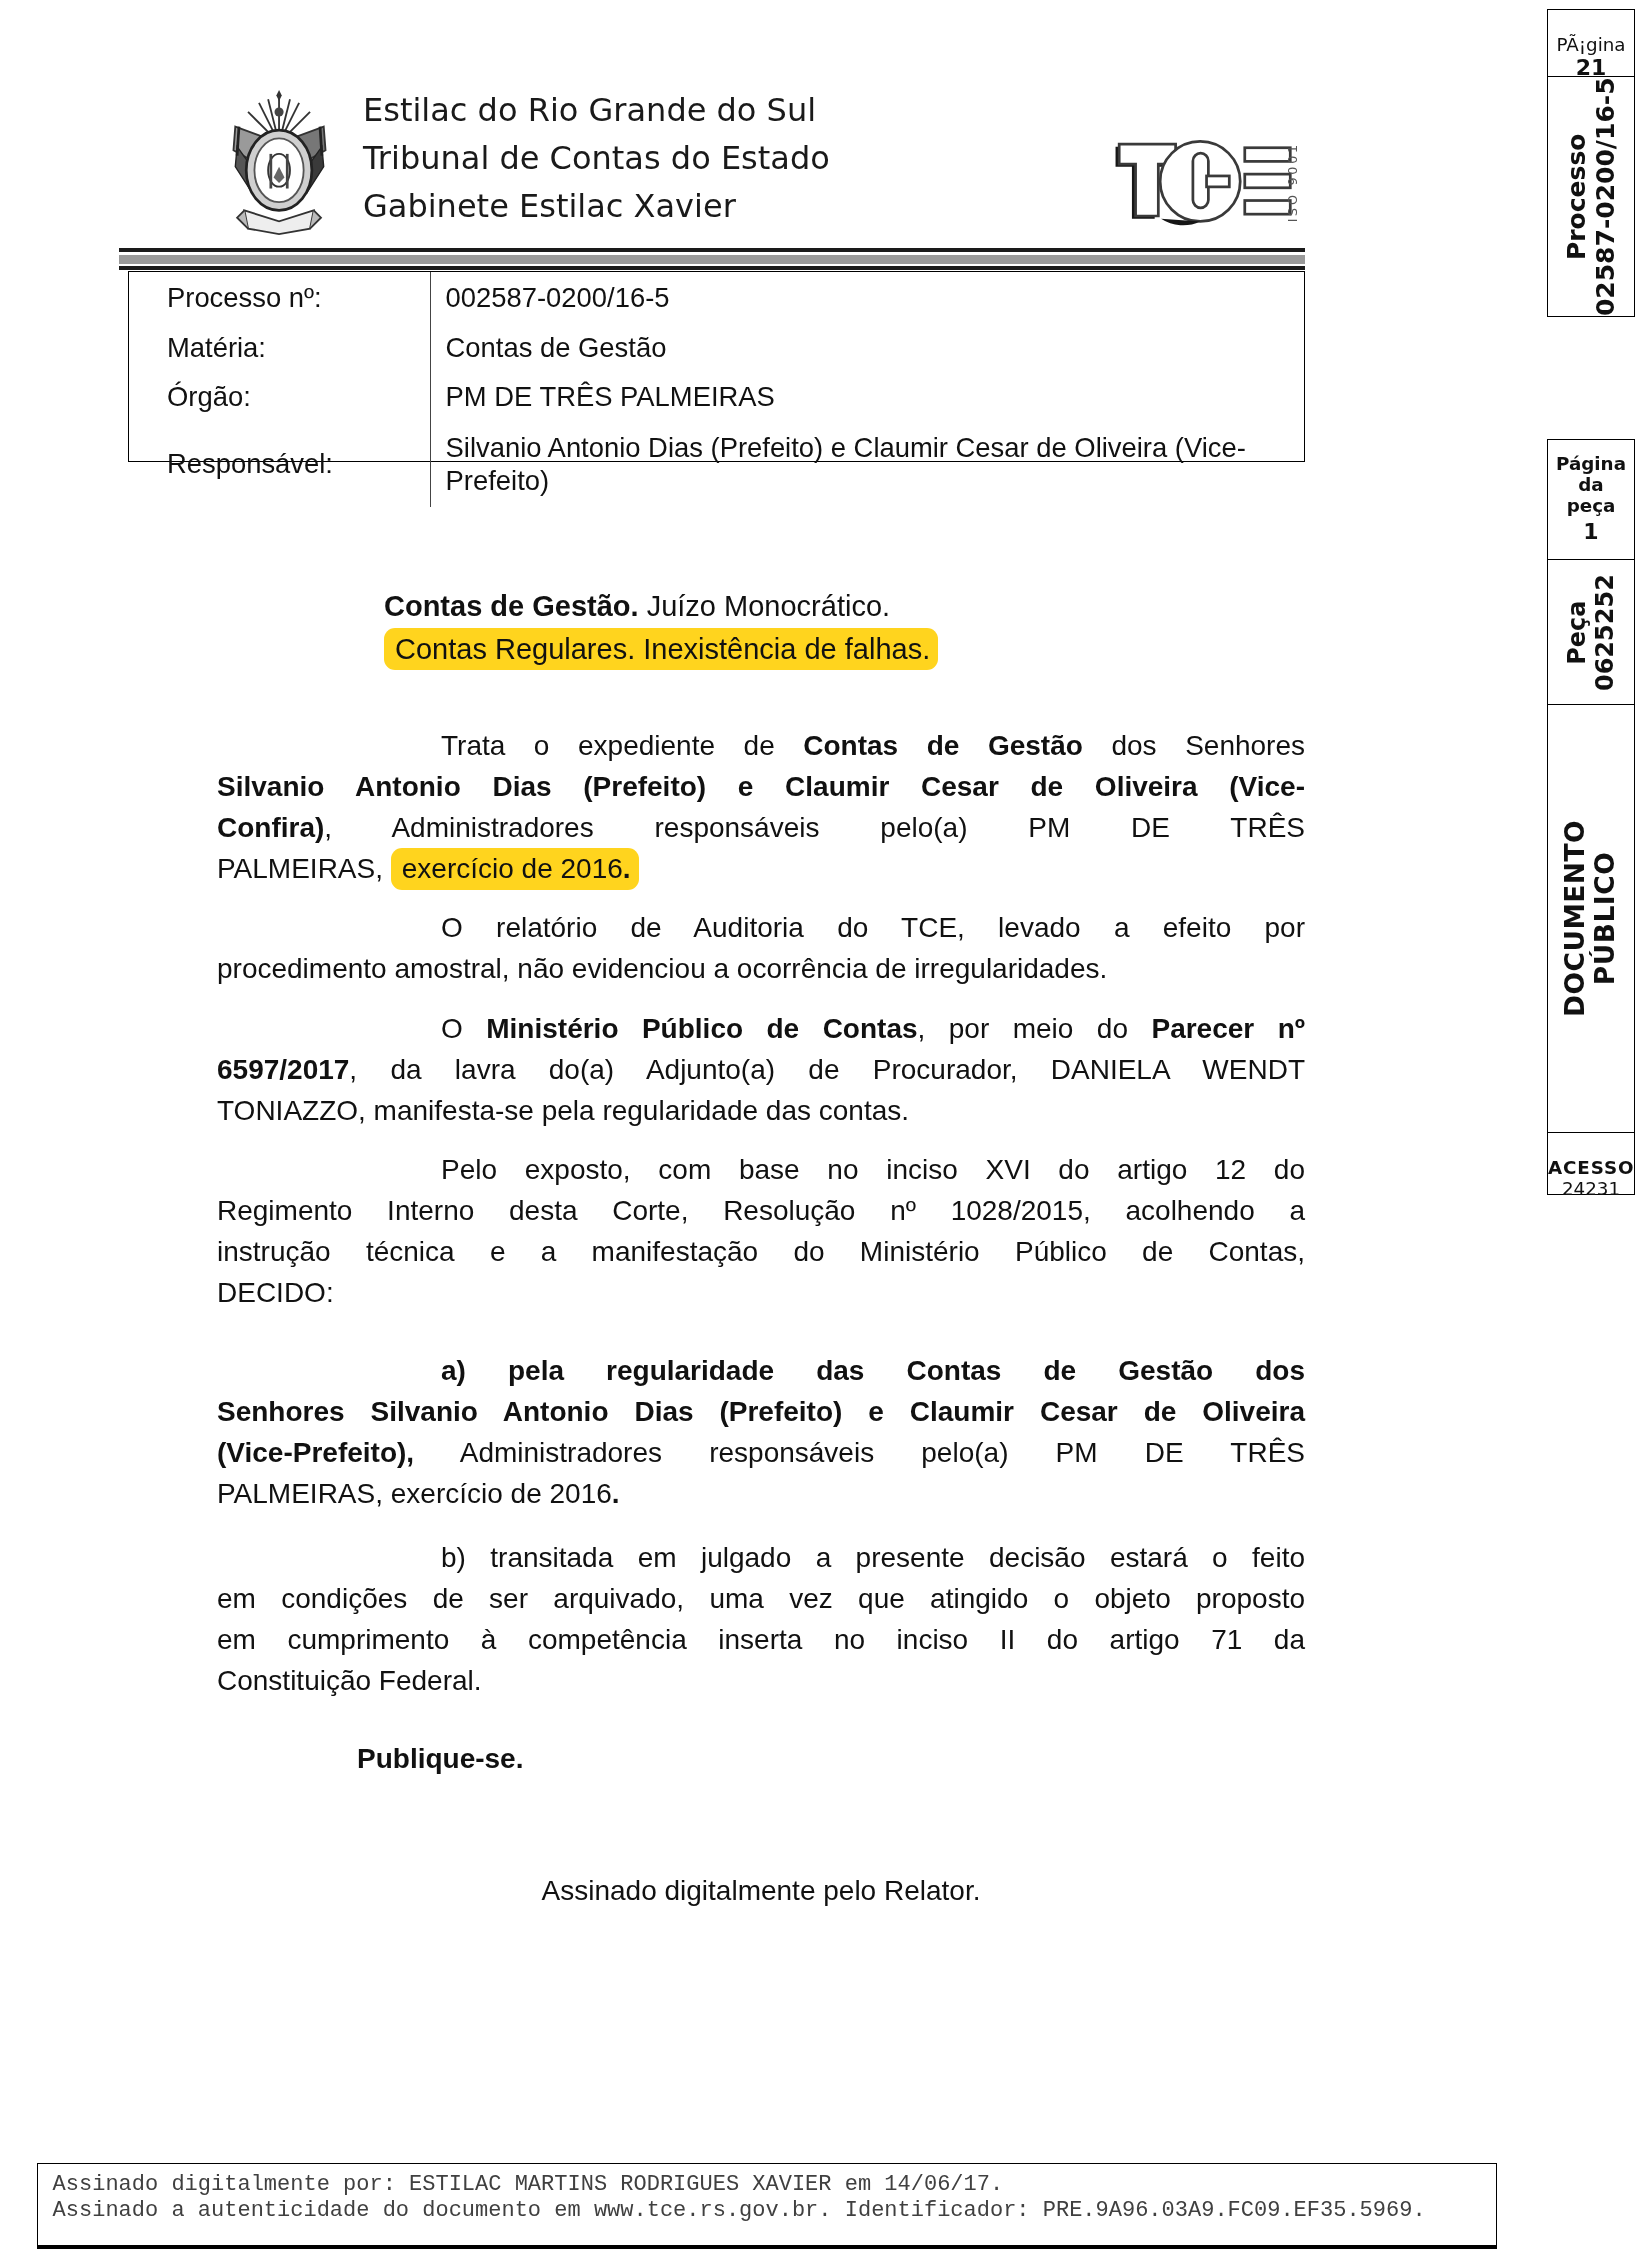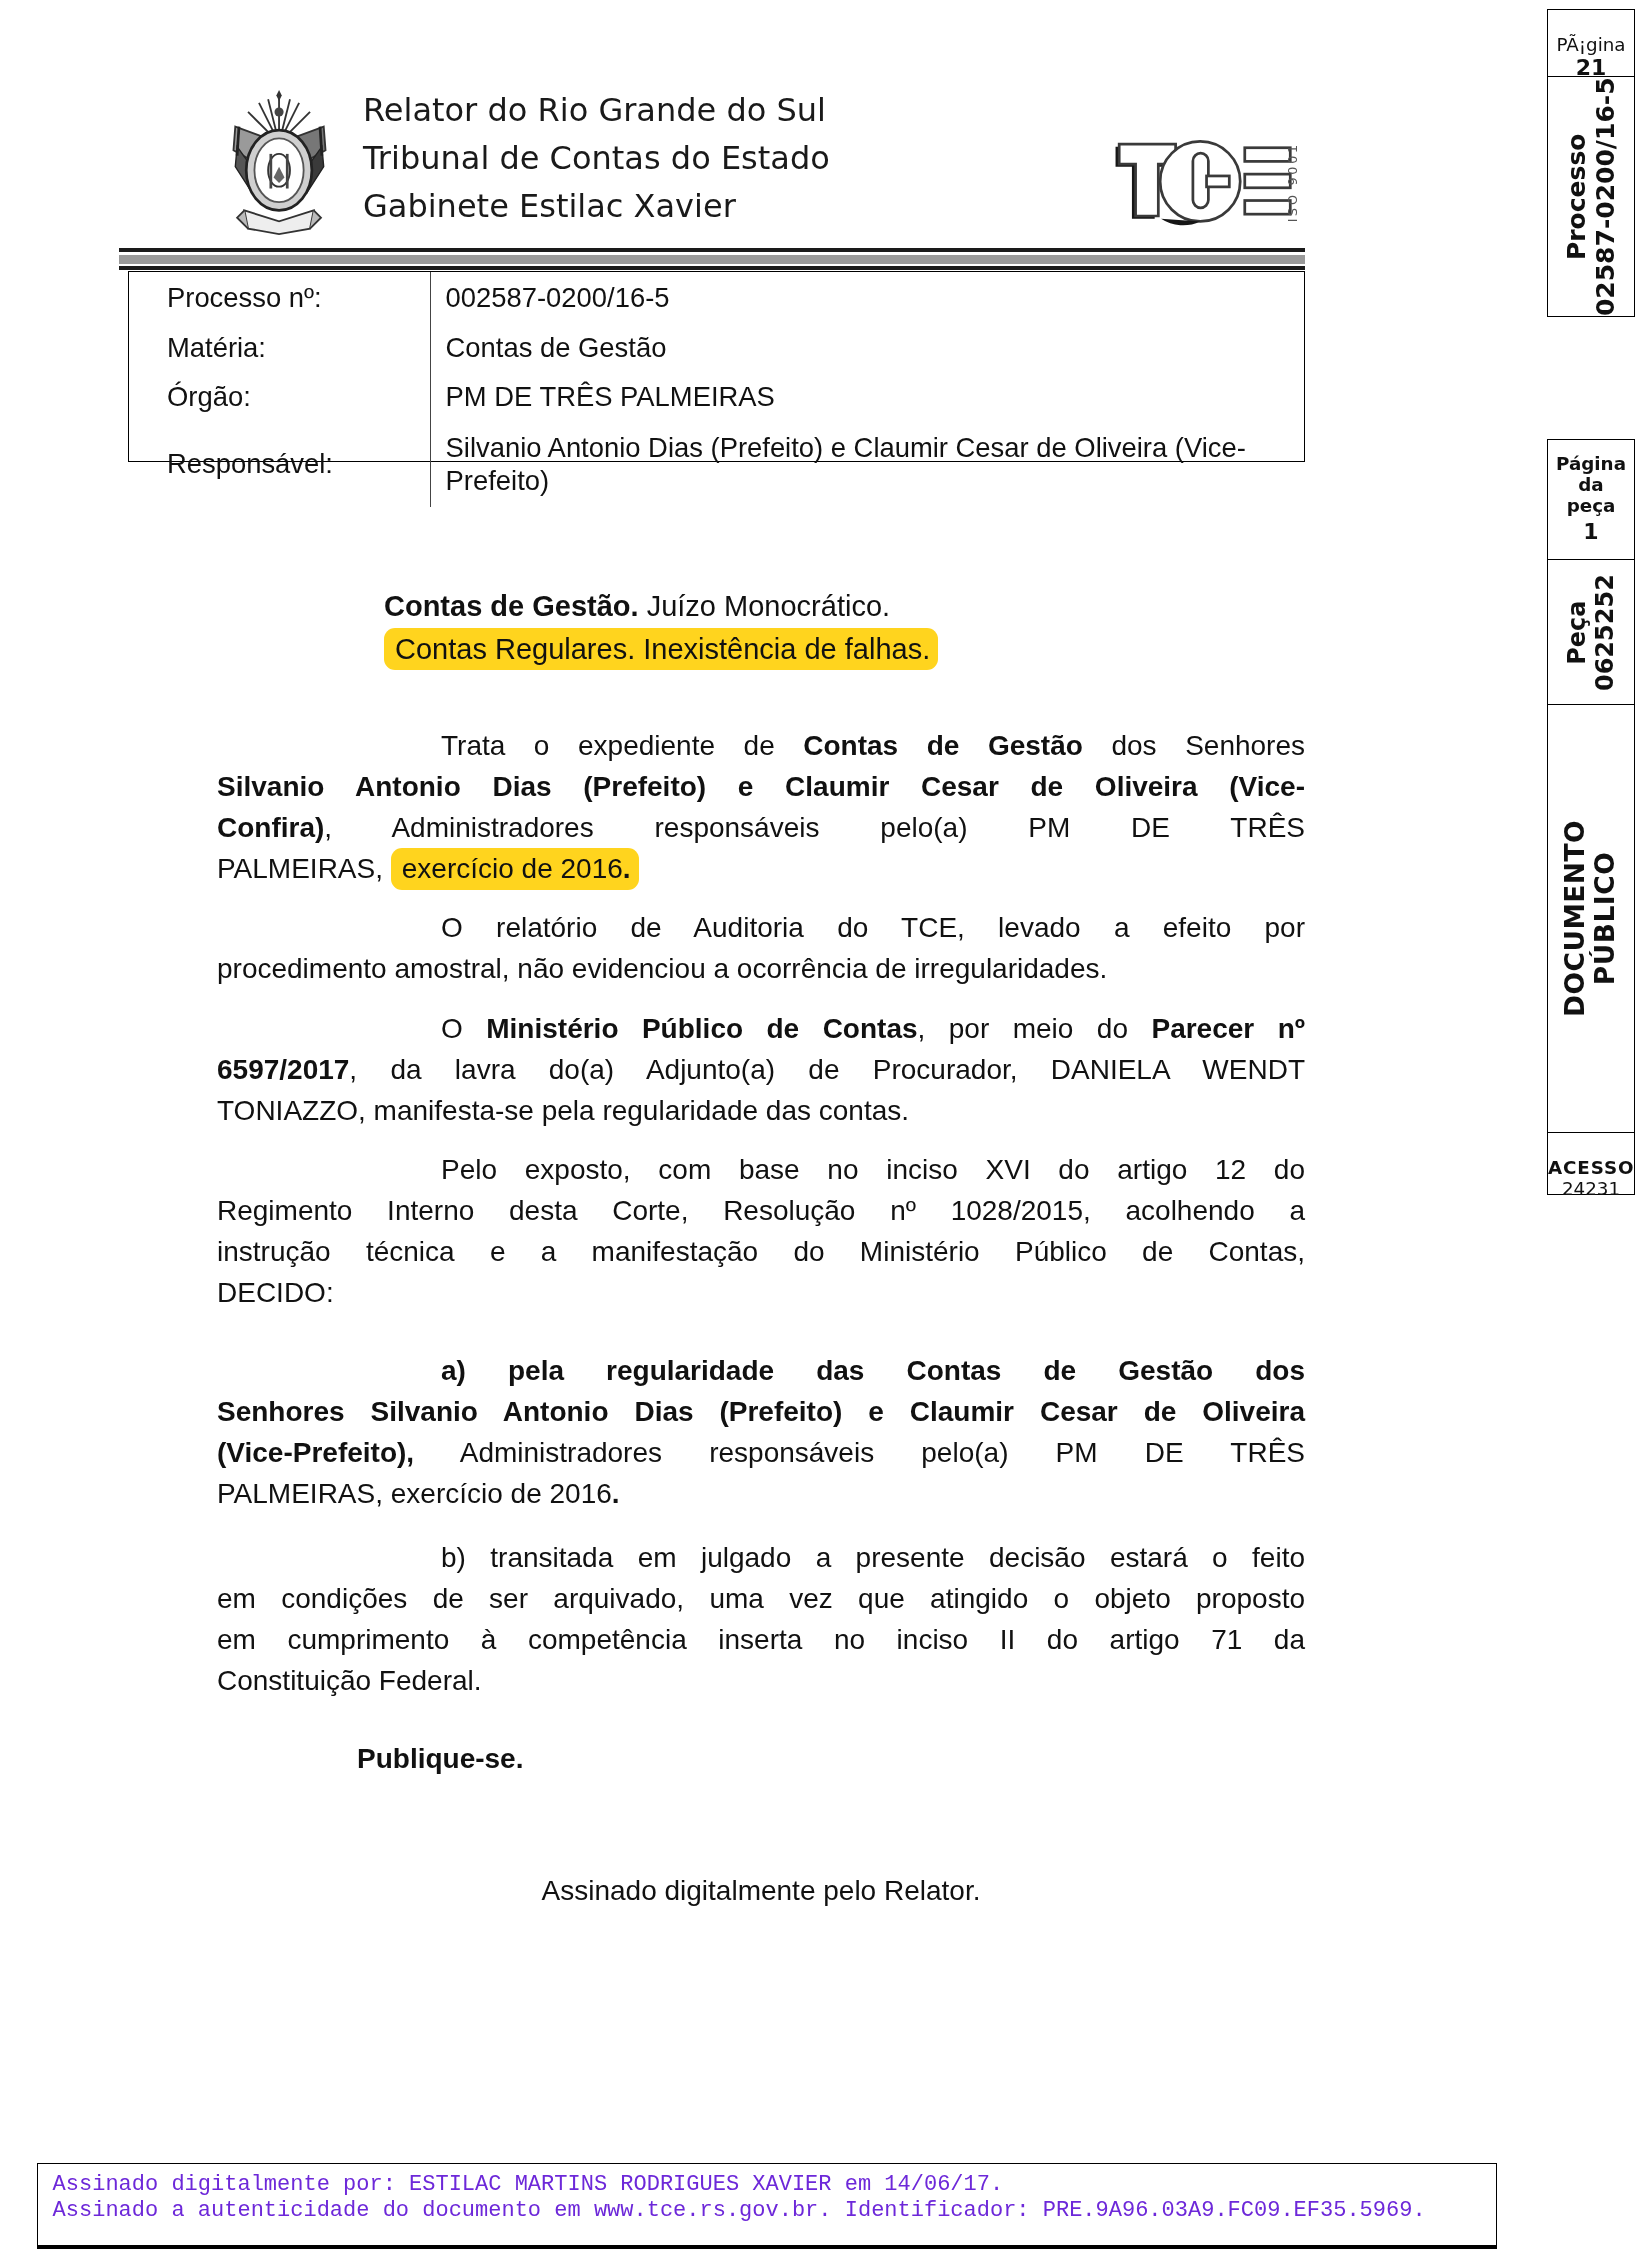--- a/index.html
+++ b/index.html
@@ -37,21 +37,21 @@
   .m20{margin-top:18.3px;} .m40{margin-top:37px;} .m25{margin-top:23px;}
   .b{font-weight:bold;}
   .hl{background:#FFD41E;padding-top:4.6px;padding-bottom:5.5px;}
   .hl-start{padding-left:11px;border-top-left-radius:11px;border-bottom-left-radius:11px;}
   .hl-end{padding-right:8px;border-top-right-radius:11px;border-bottom-right-radius:11px;}
   .publique{margin-top:37px;margin-left:140px;font-weight:bold;}
   .assinado{margin-top:91px;text-align:center;}
   
   .footer-box{position:absolute;left:37px;top:2163px;width:1460px;height:86px;box-sizing:border-box;
               border:1.8px solid #000;border-bottom-width:4.6px;padding:8.2px 0 0 14.6px;
-              font-family:"Liberation Mono",monospace;font-size:22px;line-height:25.6px;color:#6d28d9;
+              font-family:"Liberation Mono",monospace;font-size:22px;line-height:25.6px;color:#404040;
               white-space:nowrap;}
   
   .sbox{position:relative;box-sizing:border-box;border:1.8px solid #000;background:#fff;
         font-family:"DejaVu Sans",sans-serif;text-align:center;}
   .stack{position:absolute;left:1547px;width:88px;}
   .stack .sbox + .sbox{margin-top:-1.8px;}
   .vwrap{position:absolute;inset:0;display:flex;align-items:center;justify-content:center;}
   .vtext{transform:rotate(-90deg);display:flex;flex-direction:column;align-items:center;
          white-space:nowrap;font-weight:bold;line-height:1.15;}
   .sb-sm{font-size:18.3px;}
@@ -87,21 +87,21 @@
       <line x1="47" y1="70" x2="47" y2="108" stroke="#444" stroke-width="3"></line>
       <line x1="65" y1="70" x2="65" y2="108" stroke="#444" stroke-width="3"></line>
       <path d="M50 96 L56 84 L62 96 L56 102 Z" fill="#666"></path>
       <path d="M18 132 L56 144 L94 132 L90 152 L56 158 L22 152 Z" fill="#eeeeee" stroke="#333" stroke-width="2"></path>
       <path d="M18 132 L10 140 L22 152" fill="#bbb" stroke="#333" stroke-width="2"></path>
       <path d="M94 132 L102 140 L90 152" fill="#bbb" stroke="#333" stroke-width="2"></path>
     </svg>
   </div>
 
   <div class="org">
-    <div>Relator do Rio Grande do Sul</div>
+    <div>Estilac do Rio Grande do Sul</div>
     <div>Tribunal de Contas do Estado</div>
     <div>Gabinete Estilac Xavier</div>
   </div>
 
   <div class="tce-logo">
     <svg viewBox="0 0 210 100" width="192" height="91">
       <path d="M10 13 h62 v22 h-19 v57 h-25 v-57 h-18 z" fill="#161616"></path>
       <path d="M14 10 h62 v22 h-19 v57 h-25 v-57 h-18 z" fill="#ffffff" stroke="#3a3a3a" stroke-width="3"></path>
       <circle cx="103" cy="51" r="44" fill="#ffffff" stroke="#3a3a3a" stroke-width="3"></circle>
       <rect x="95" y="20" width="17" height="60" rx="8.5" fill="#ffffff" stroke="#3a3a3a" stroke-width="3"></rect>

